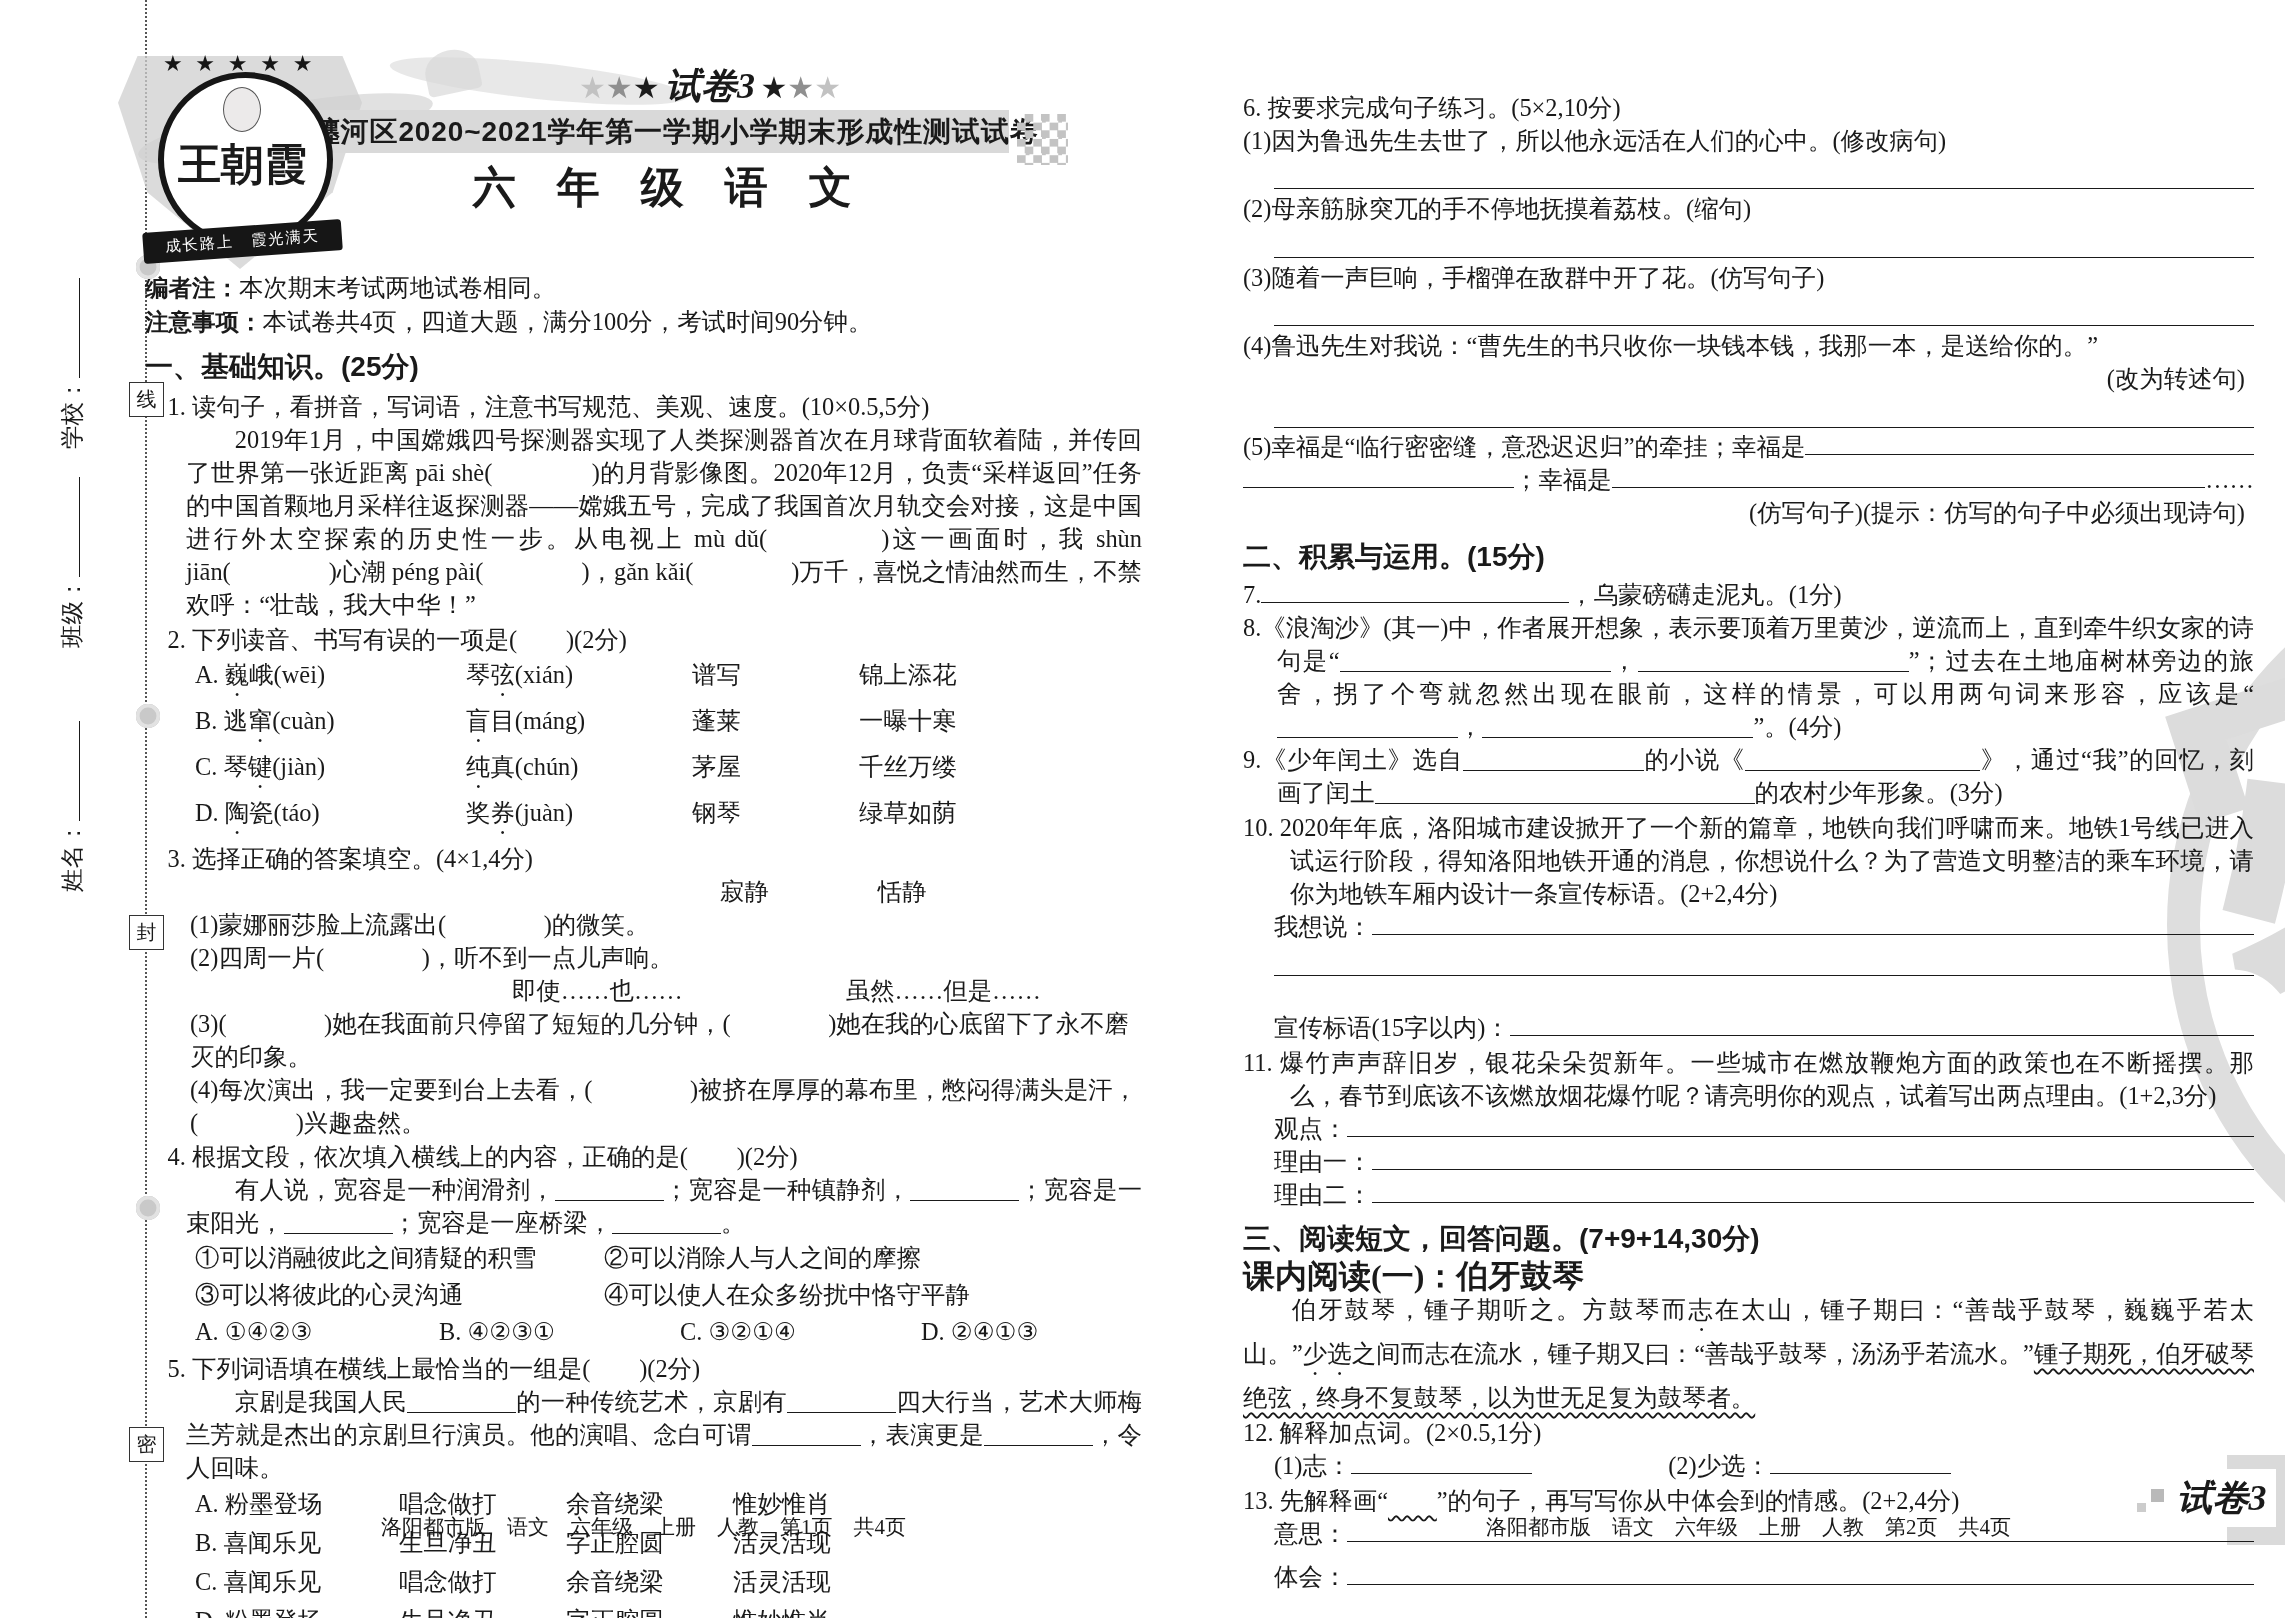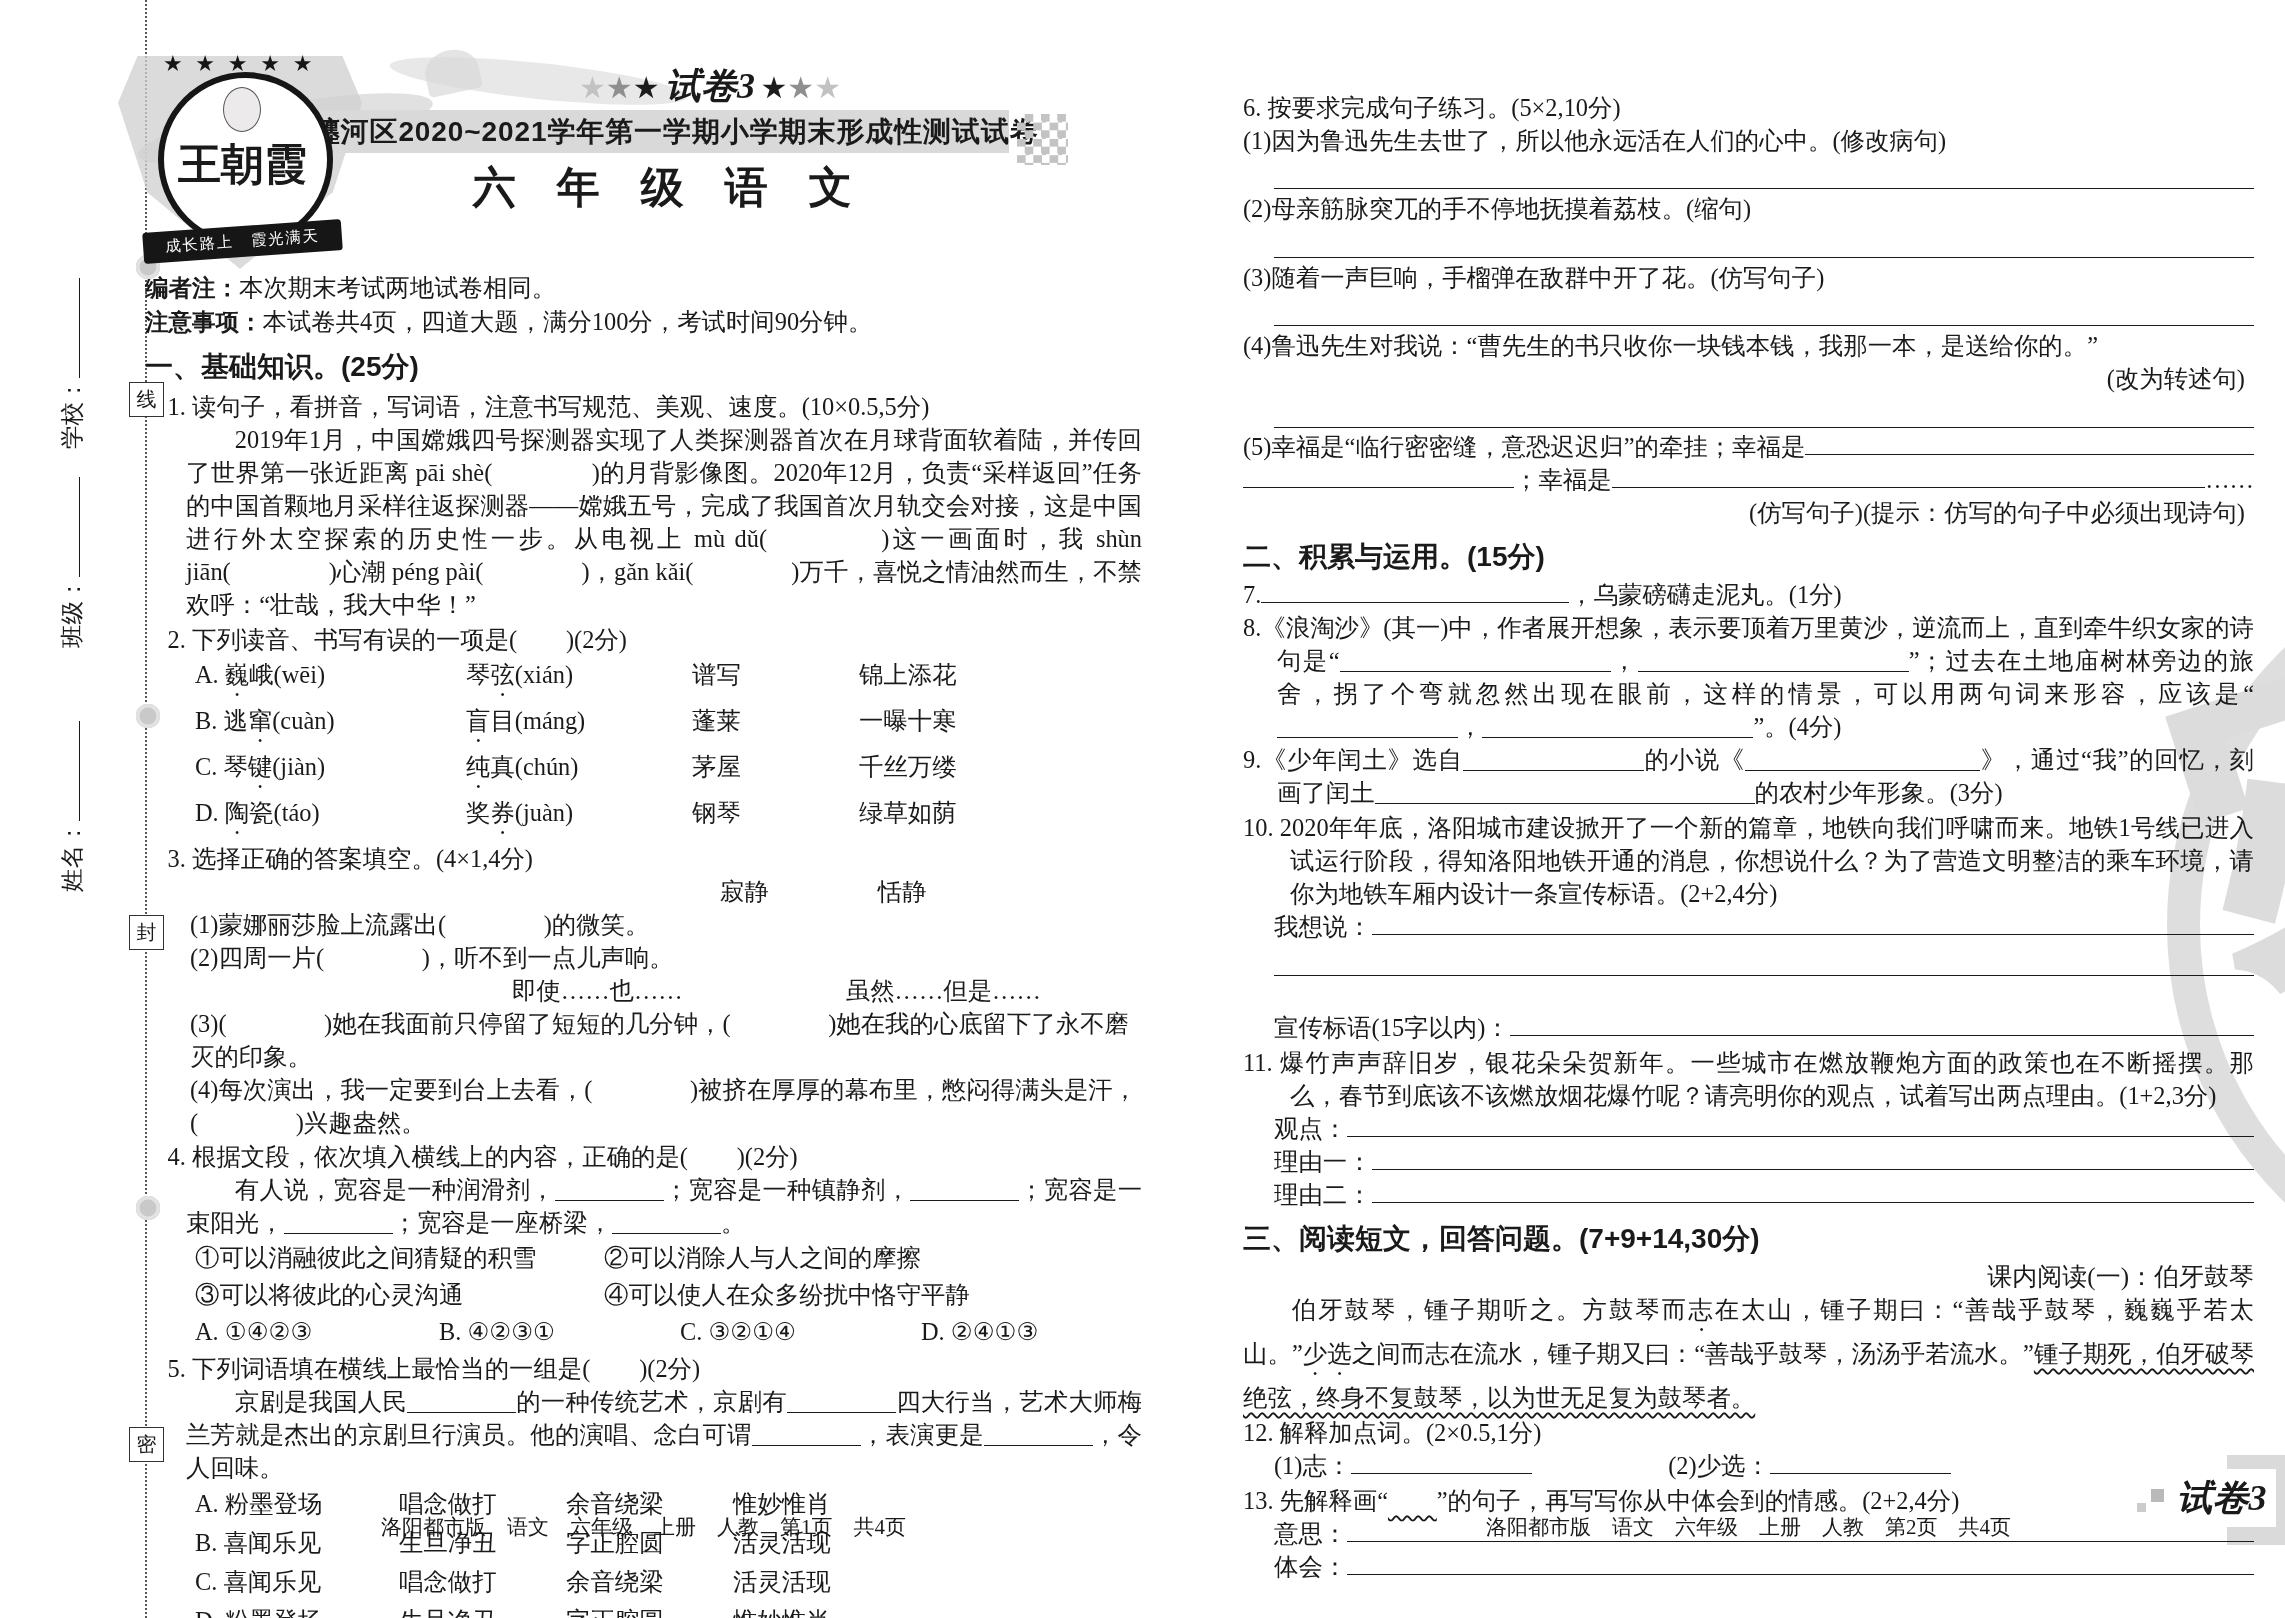--- a/index.html
+++ b/index.html
@@ -61,21 +61,21 @@
   .bank1{padding-left:525px;gap:109px;}
   .bank2{padding-left:317px;gap:163px;}
   .emdot{text-emphasis:filled dot;-webkit-text-emphasis:filled dot;
          text-emphasis-position:under right;-webkit-text-emphasis-position:under;}
   .blank{display:inline-block;border-bottom:1.8px solid #1a1a1a;height:22px;vertical-align:-2.7px;}
   .b120{width:109px;} .b200{width:181px;} .b260{width:235px;} .b300{width:271px;} .b340{width:308px;} .b420{width:380px;}
   .line{display:flex;align-items:baseline;}
   .line .grow{flex:1;}
   .ansline{border-bottom:1.8px solid #1a1a1a;height:29px;margin:2.7px 0 2.7px 31px;}
   .right-note{text-align:right;padding-right:9px;}
-  .center-bold{text-align:right;font-weight:normal;font-size:25px;}
+  .center-bold{text-align:left;font-weight:bold;font-size:32px;}
   .wavy{text-decoration:underline;text-decoration-style:wavy;text-decoration-thickness:1.8px;text-underline-offset:6.3px;}
   .q{margin-top:1.8px;}
   .hang{padding-left:34px;text-indent:-34px;text-align:justify;}
   .hang10{padding-left:47px;text-indent:-47px;text-align:justify;}
   .q12row{display:flex;margin-left:31px;gap:136px;}
   
   .footer{position:absolute;z-index:2;font-size:21px;text-align:center;top:1513px;}
   #footer-l{left:145px;width:997px;}
   #footer-r{left:1243px;width:1011px;}
   .wm-ring{position:absolute;left:2167px;top:539px;width:706px;height:706px;border:33px solid #dedede;
@@ -323,21 +323,21 @@
           </span>
       </div>
     </div>
 
     <div class="q">
       <div><span>13. 先解释画“</span><span class="wavy">　　</span><span>”的句子，再写写你从中体会到的情感。(2+2,4分)</span></div>
       <div class="line" style="margin-left:31px;">
           <span>意思：</span>
           <span class="blank grow"></span>
         </div>
-      <div class="line" style="margin-left:31px;">
+      <div class="line" style="margin-left:31px;margin-top:10px;">
           <span>体会：</span>
           <span class="blank grow"></span>
         </div>
     </div>
   </div>
 
   <div id="footer-l" class="footer">洛阳都市版　语文　六年级　上册　人教　第1页　共4页</div>
   <div id="footer-r" class="footer">洛阳都市版　语文　六年级　上册　人教　第2页　共4页</div>
 
   <div class="corner-band"></div>

